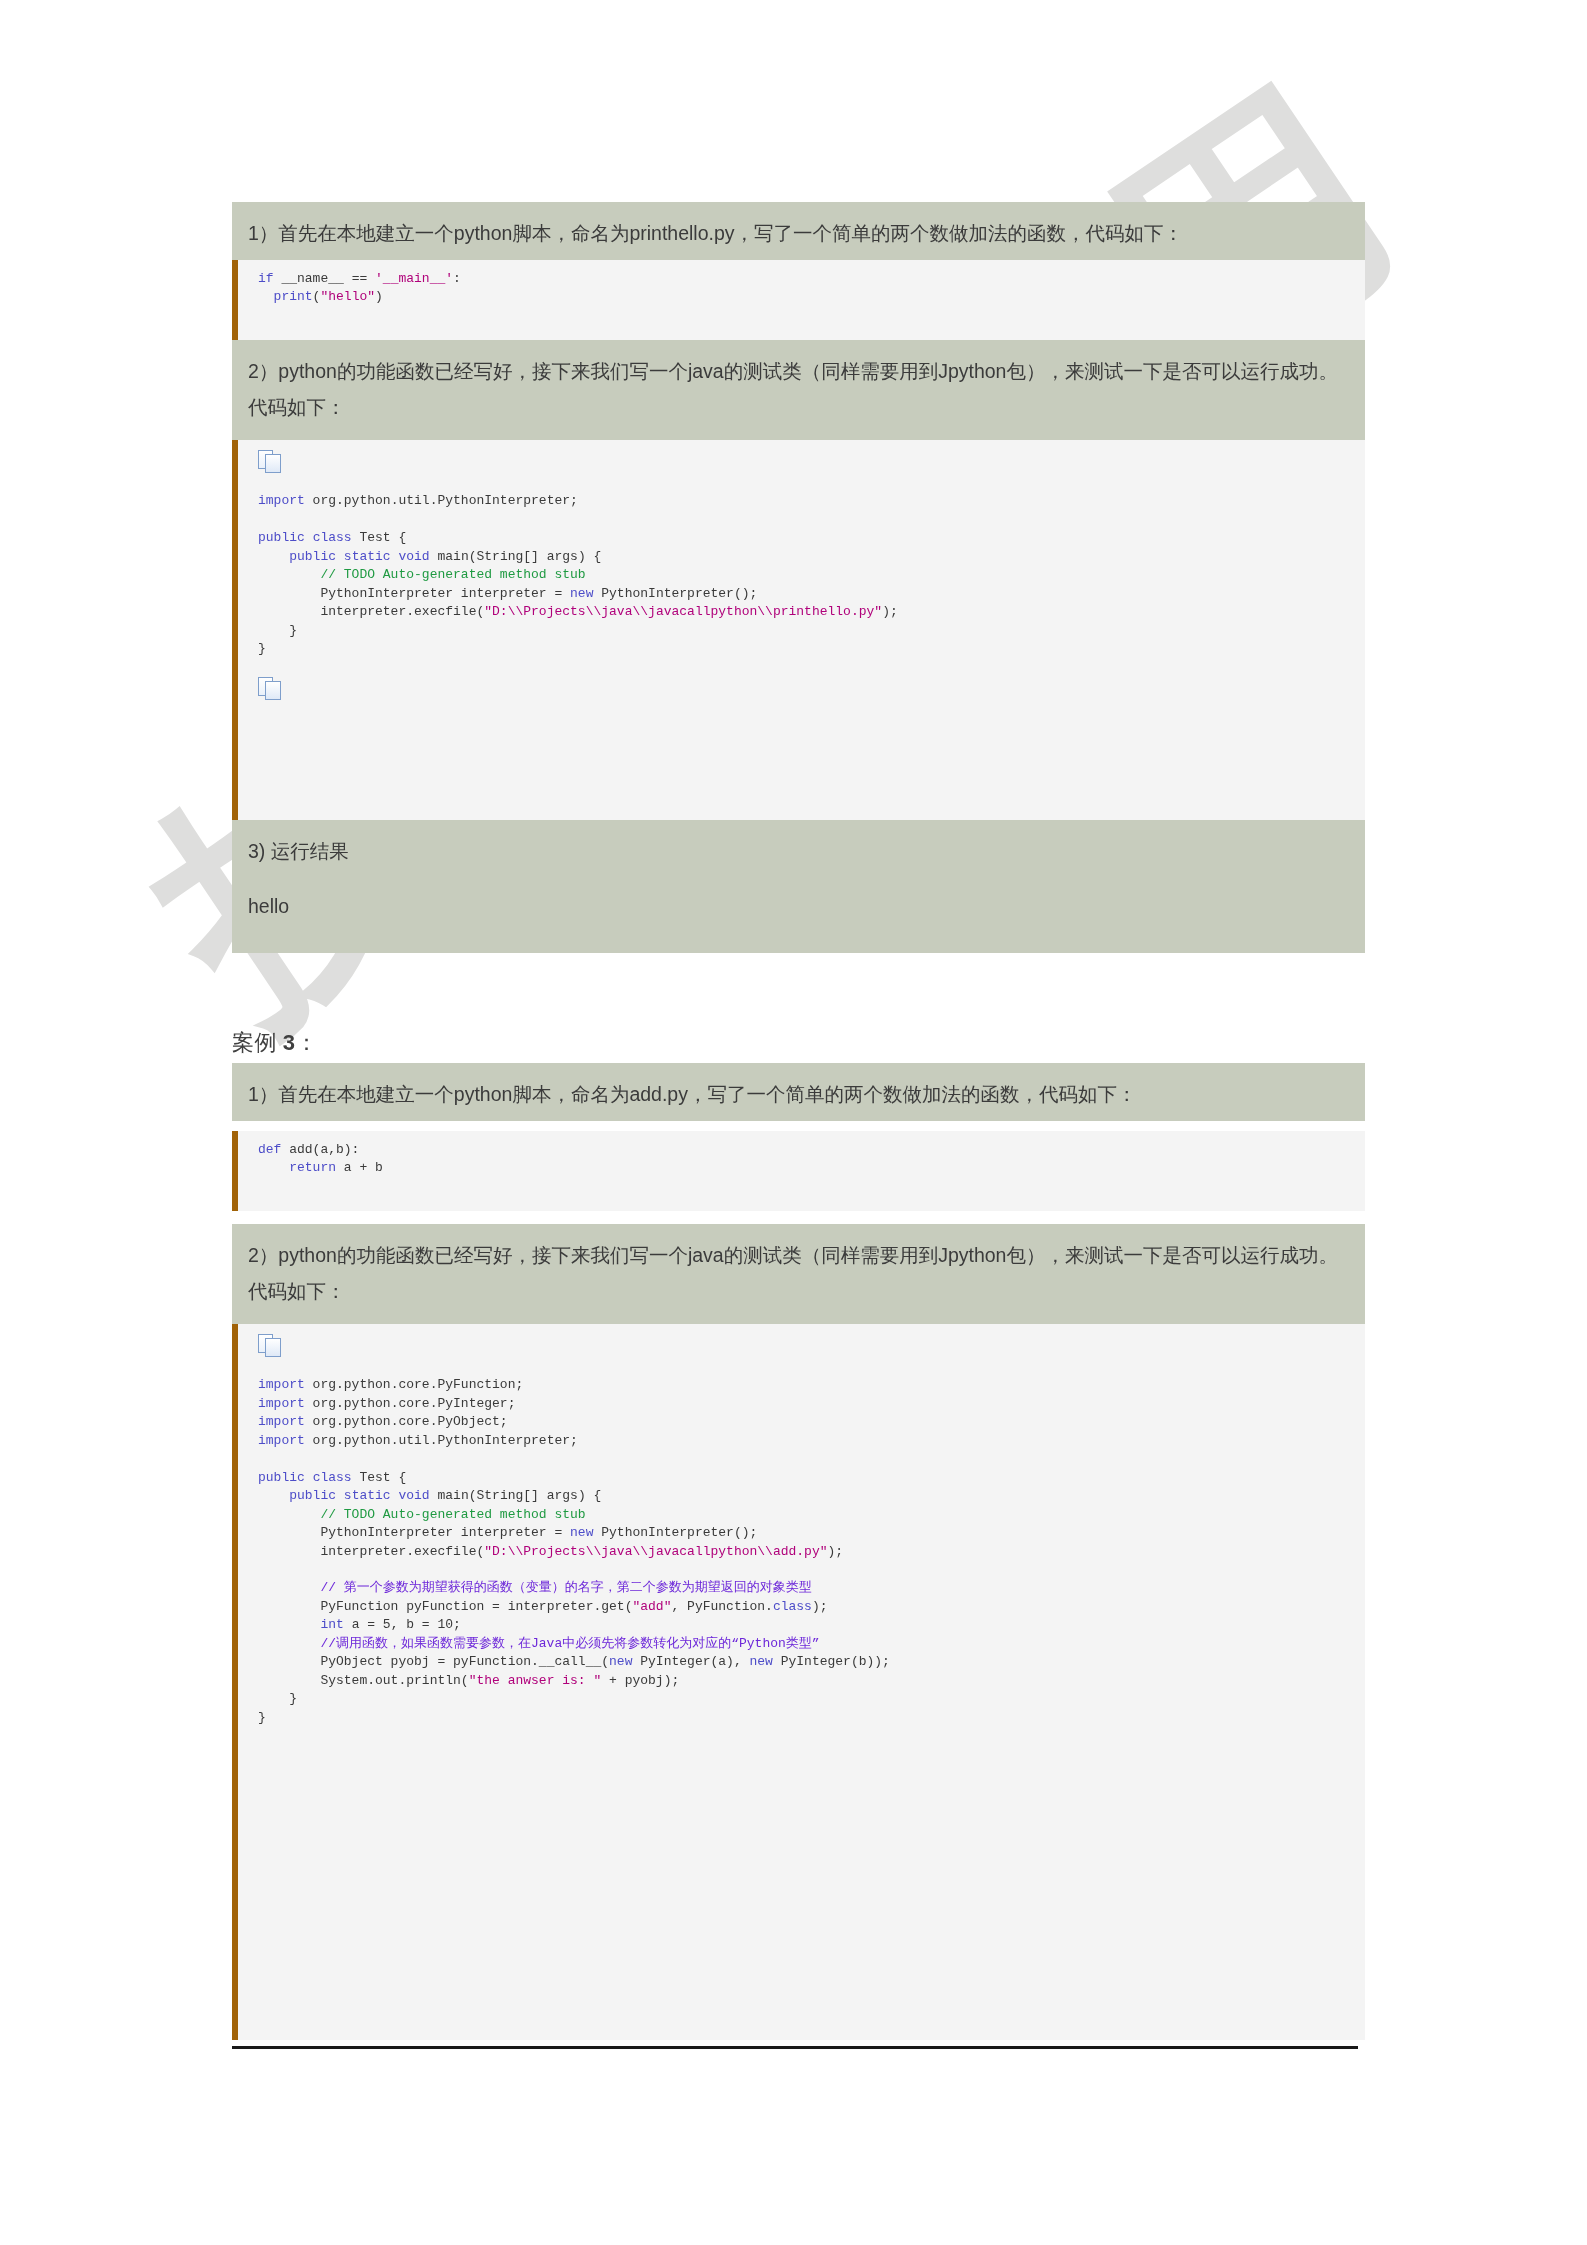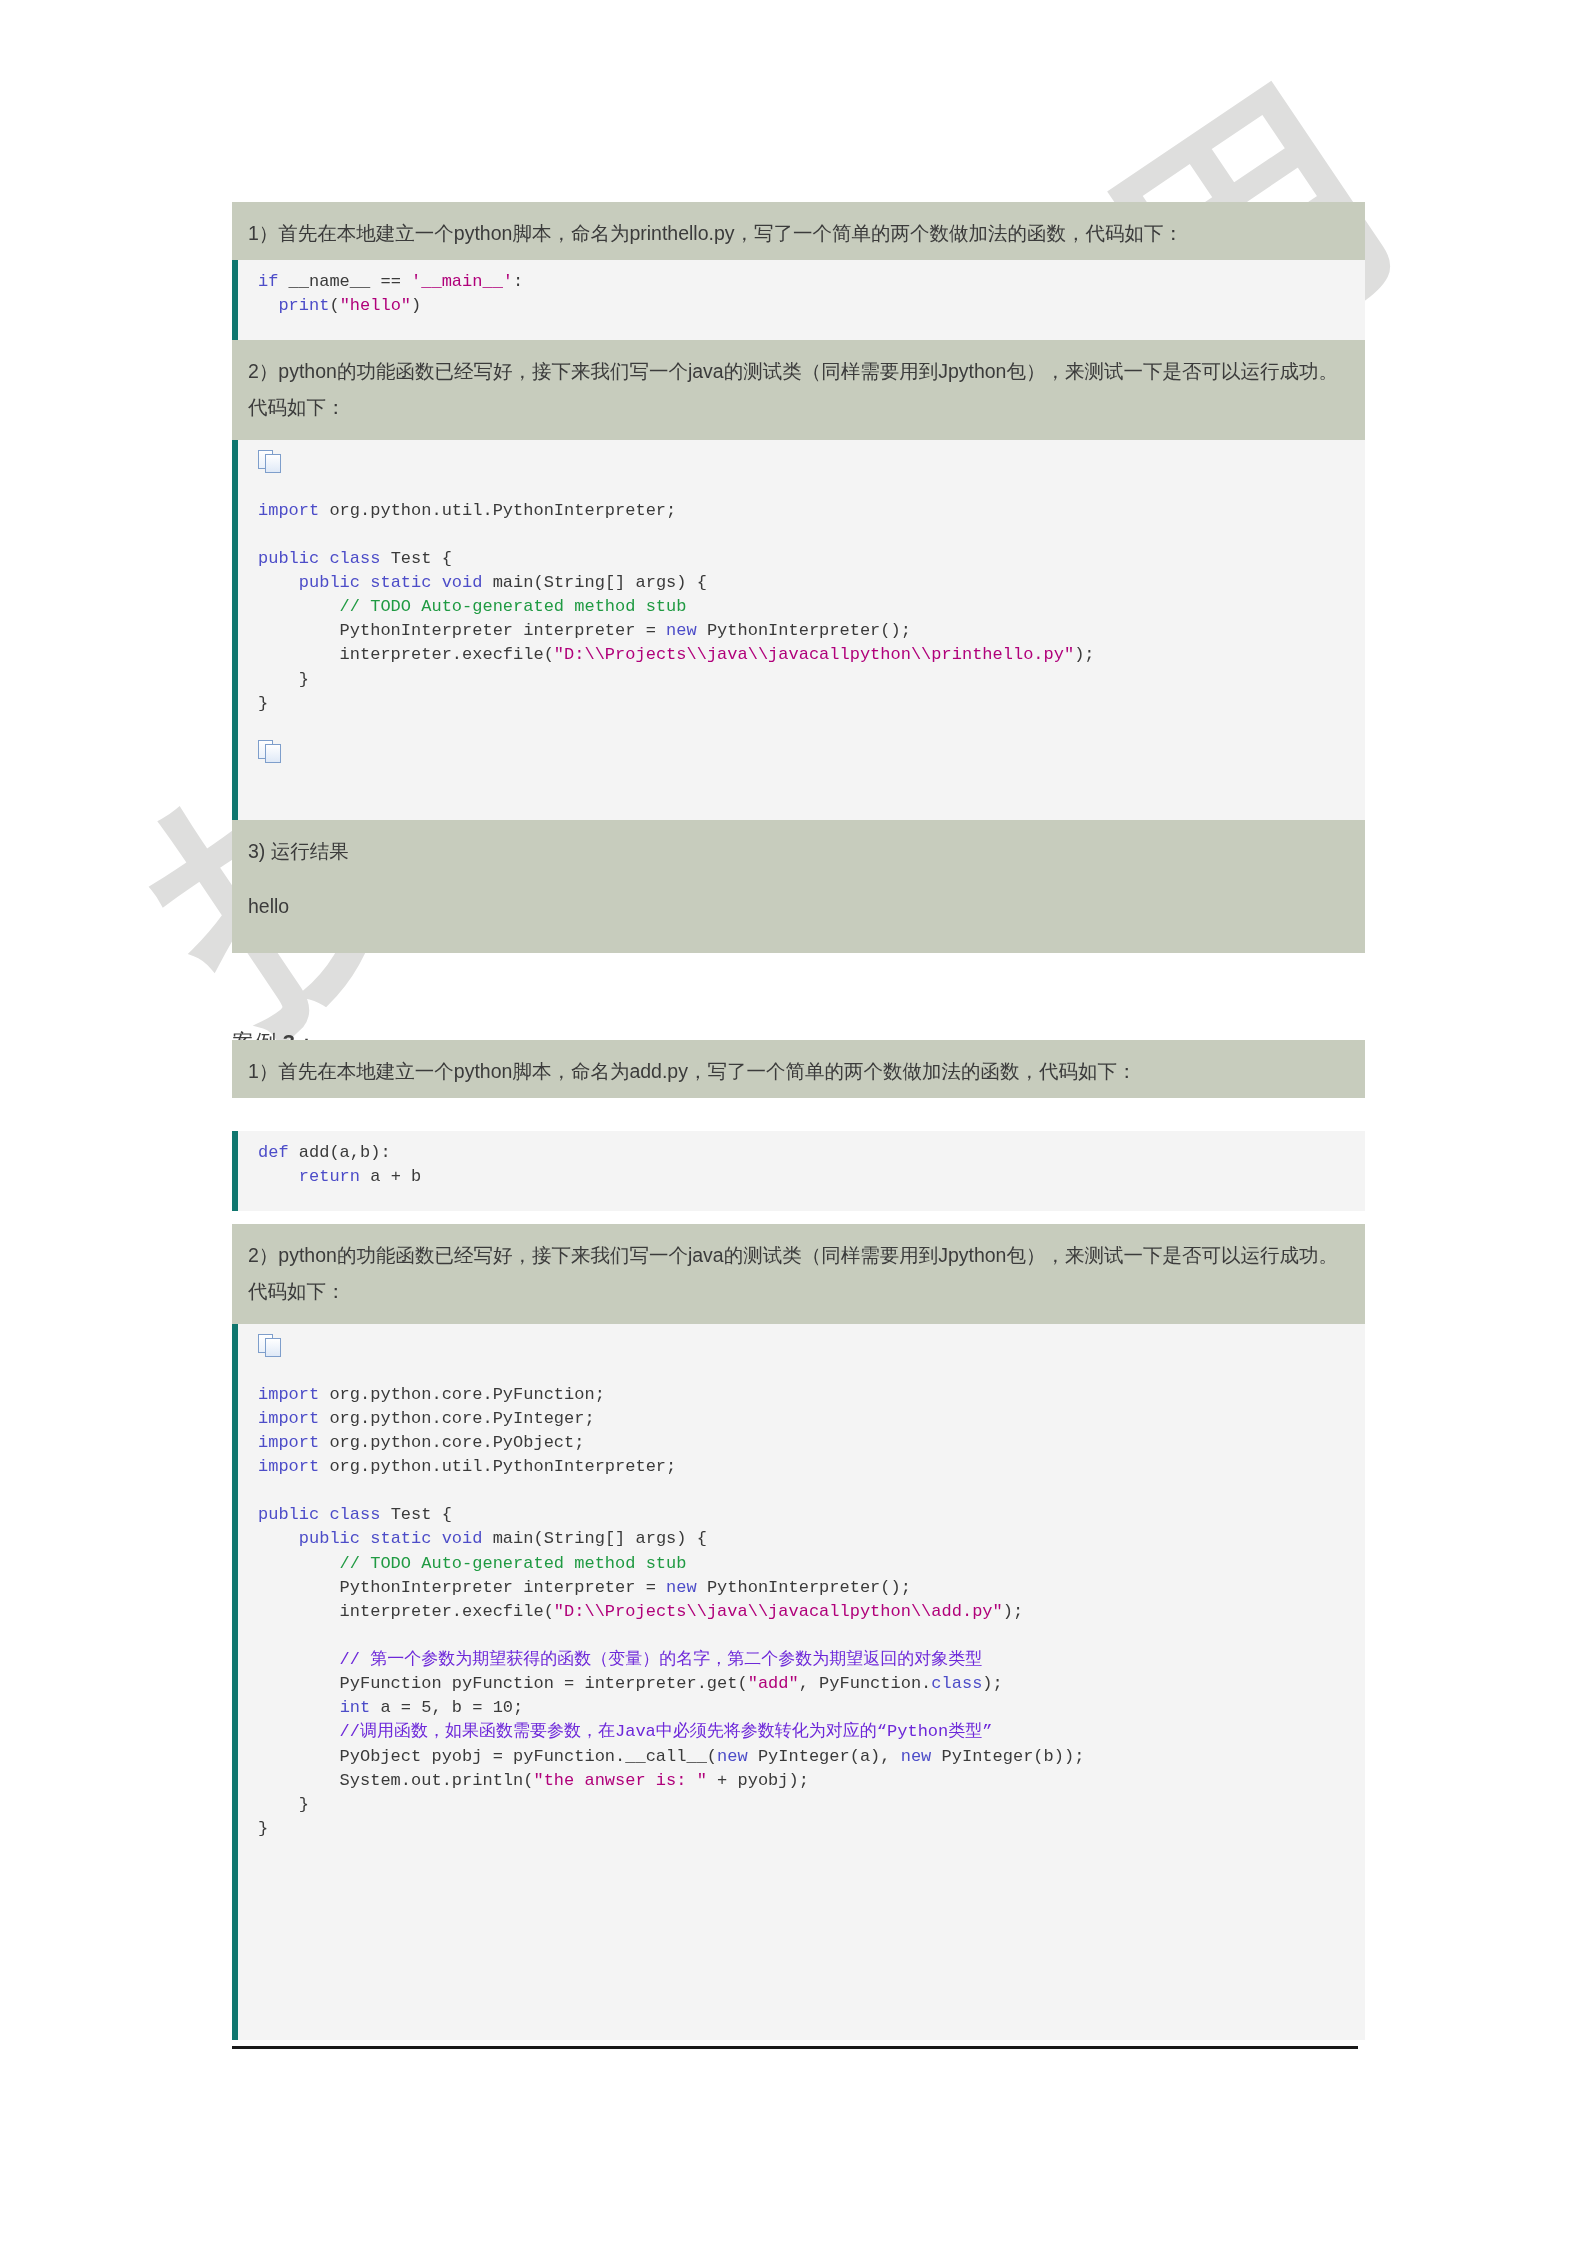--- a/index.html
+++ b/index.html
@@ -63,25 +63,25 @@
     background: #c7ccbd;
     color: #3b3b3b;
     font-size: 19.5px;
     line-height: 1.85;
     padding: 13px 14px 13px 16px;
     box-sizing: border-box;
   }
 
   .codebox {
     background: #f4f4f4;
-    border-left: 6px solid #0f766e;
+    border-left: 6px solid #a16207;
     box-sizing: border-box;
     padding: 10px 0 10px 20px;
     font-family: "Liberation Mono", "DejaVu Sans Mono", monospace;
-    font-size: 17px;
+    font-size: 13px;
     line-height: 1.42;
     color: #3a3a3a;
     white-space: pre;
   }
   .codebox.tight { padding-bottom: 16px; }
 
   .kw      { color: #4c4cc8; }
   .str     { color: #b0007a; }
   .cmt     { color: #1f9a42; }
   .cmt-g   { color: #6d28d9; }
@@ -155,21 +155,21 @@
 
 <span class="copy-icon"><span class="sheet back"></span><span class="sheet front"></span></span>
 </div>
 
   <div class="block prose" style="top:820px;height:55px;">3) 运行结果</div>
 
   <div class="block prose" style="top:875px;height:78px;">hello</div>
 
   <div class="heading" style="top:1028px;"><span>案例 </span><b>3</b><span>：</span></div>
 
-  <div class="block prose" style="top:1040px;height:58px;padding-left:16px;">1）首先在本地建立一个python脚本，命名为add.py，写了一个简单的两个数做加法的函数，代码如下：</div>
+  <div class="block prose" style="top:1063px;height:58px;padding-left:16px;">1）首先在本地建立一个python脚本，命名为add.py，写了一个简单的两个数做加法的函数，代码如下：</div>
 
   <div class="block codebox" style="top:1131px;height:80px;"><span class="kw">def</span><span class="plain"> add(a,b):</span>
 <span class="plain">    </span><span class="kw">return</span><span class="plain"> a + b</span></div>
 
   <div class="block prose" style="top:1224px;height:100px;">2）python的功能函数已经写好，接下来我们写一个java的测试类（同样需要用到Jpython包），来测试一下是否可以运行成功。代码如下：</div>
 
   <div class="block codebox tight" style="top:1324px;height:716px;"><span class="copy-icon"><span class="sheet back"></span><span class="sheet front"></span></span>
 
 <span class="kw">import</span><span class="plain"> org.python.core.PyFunction;</span>
 <span class="kw">import</span><span class="plain"> org.python.core.PyInteger;</span>

